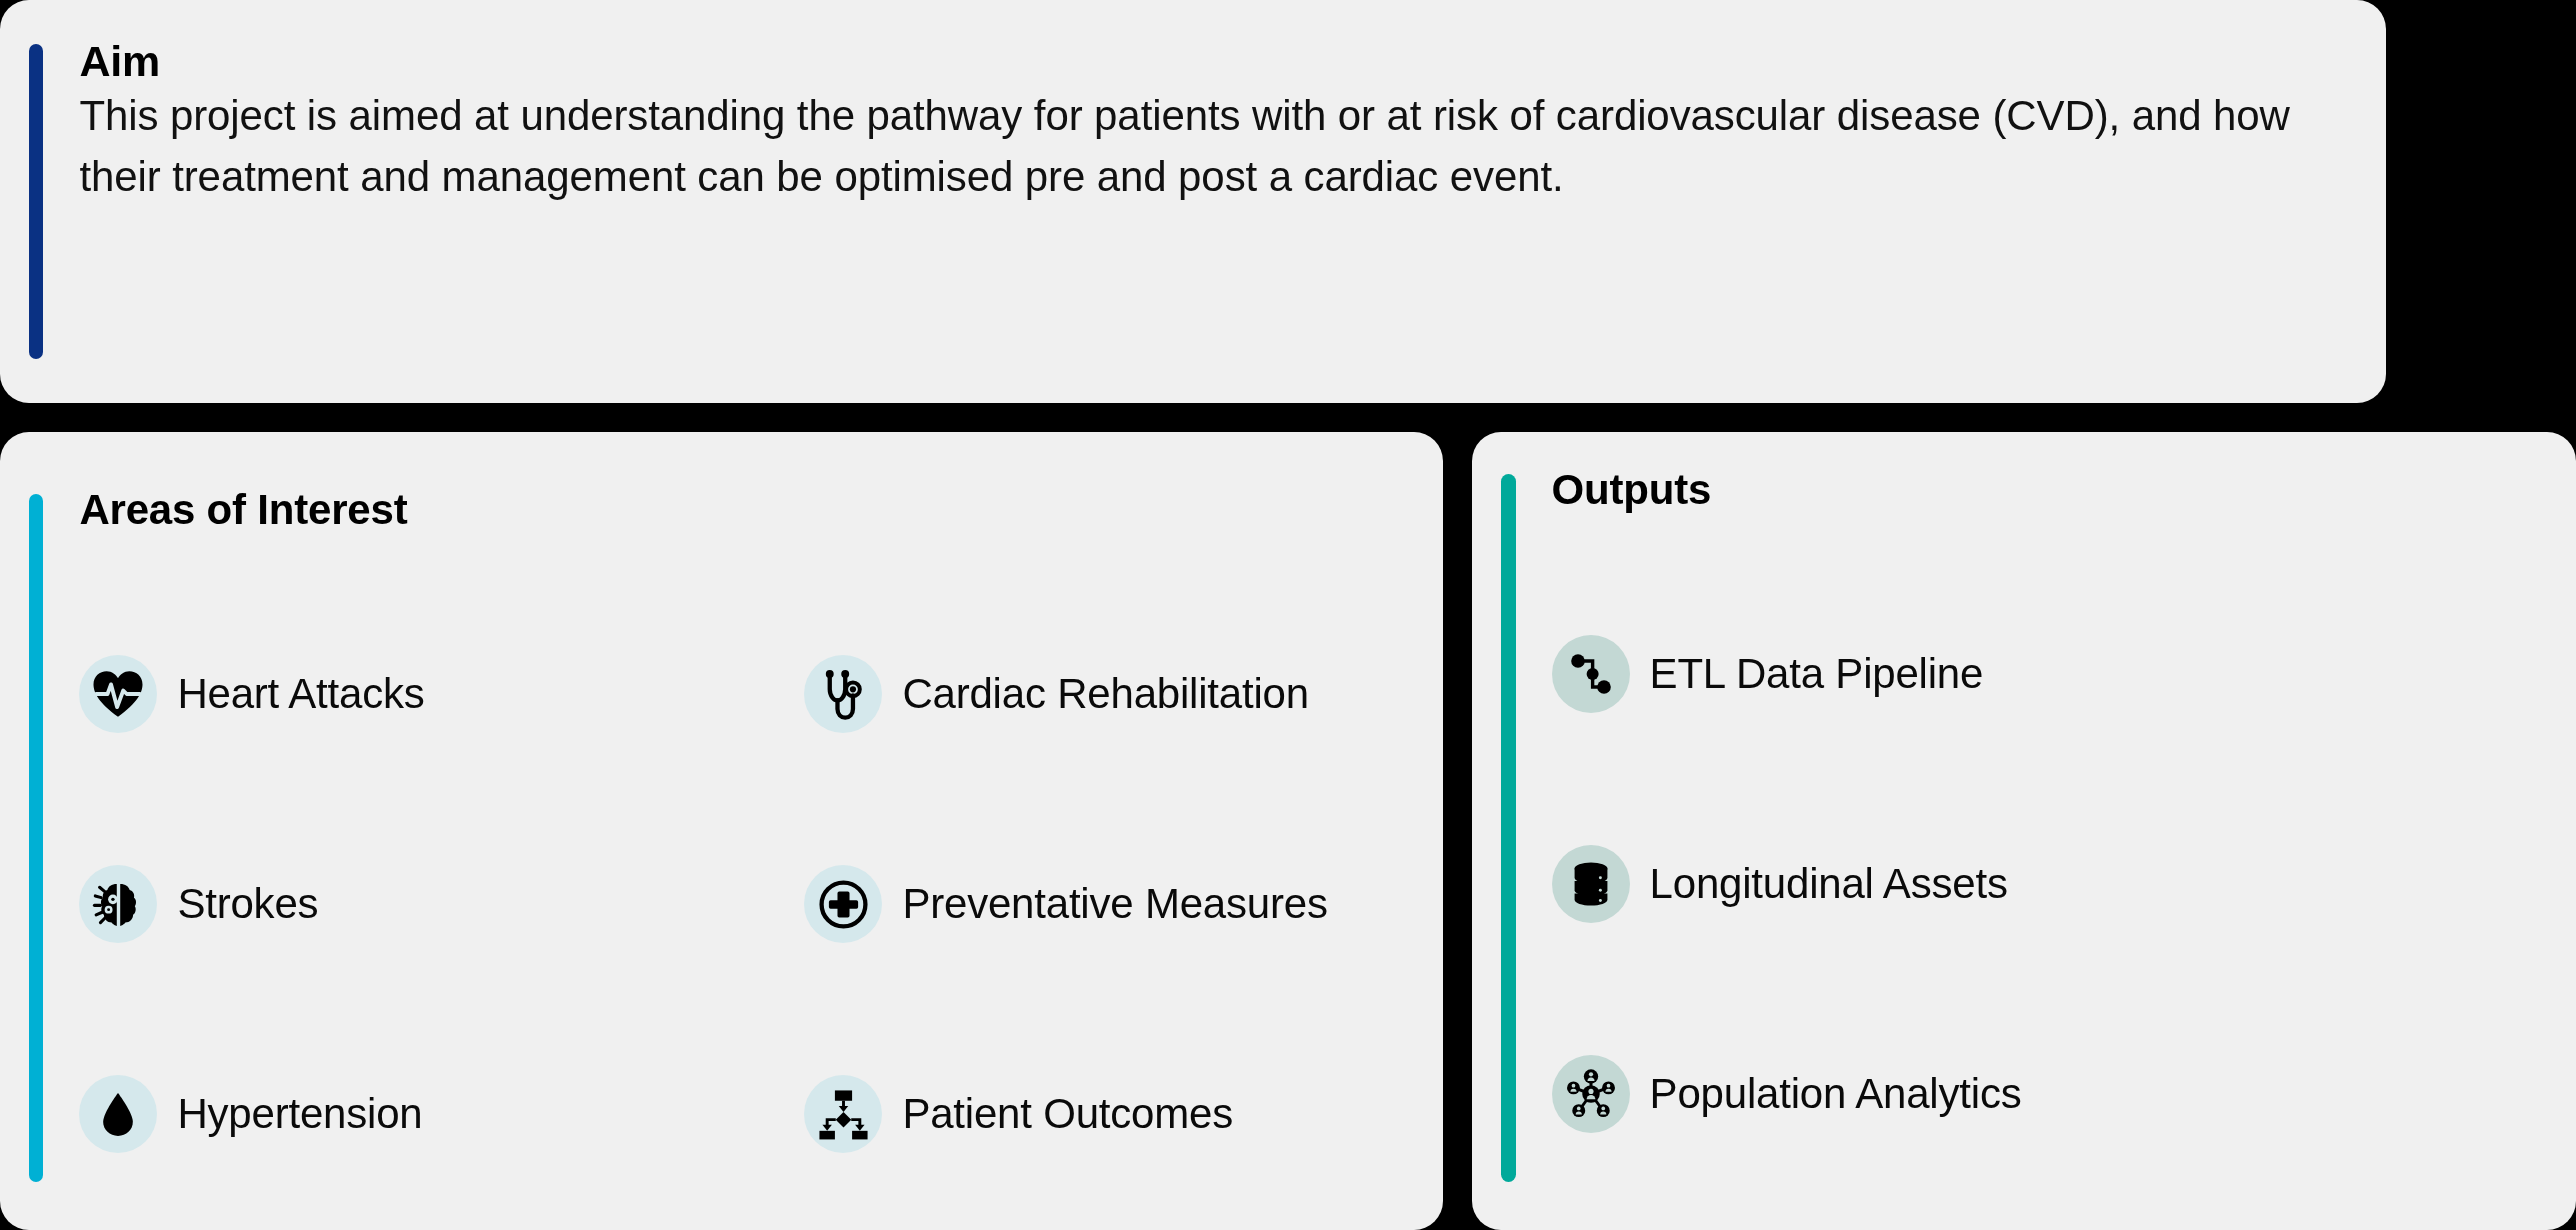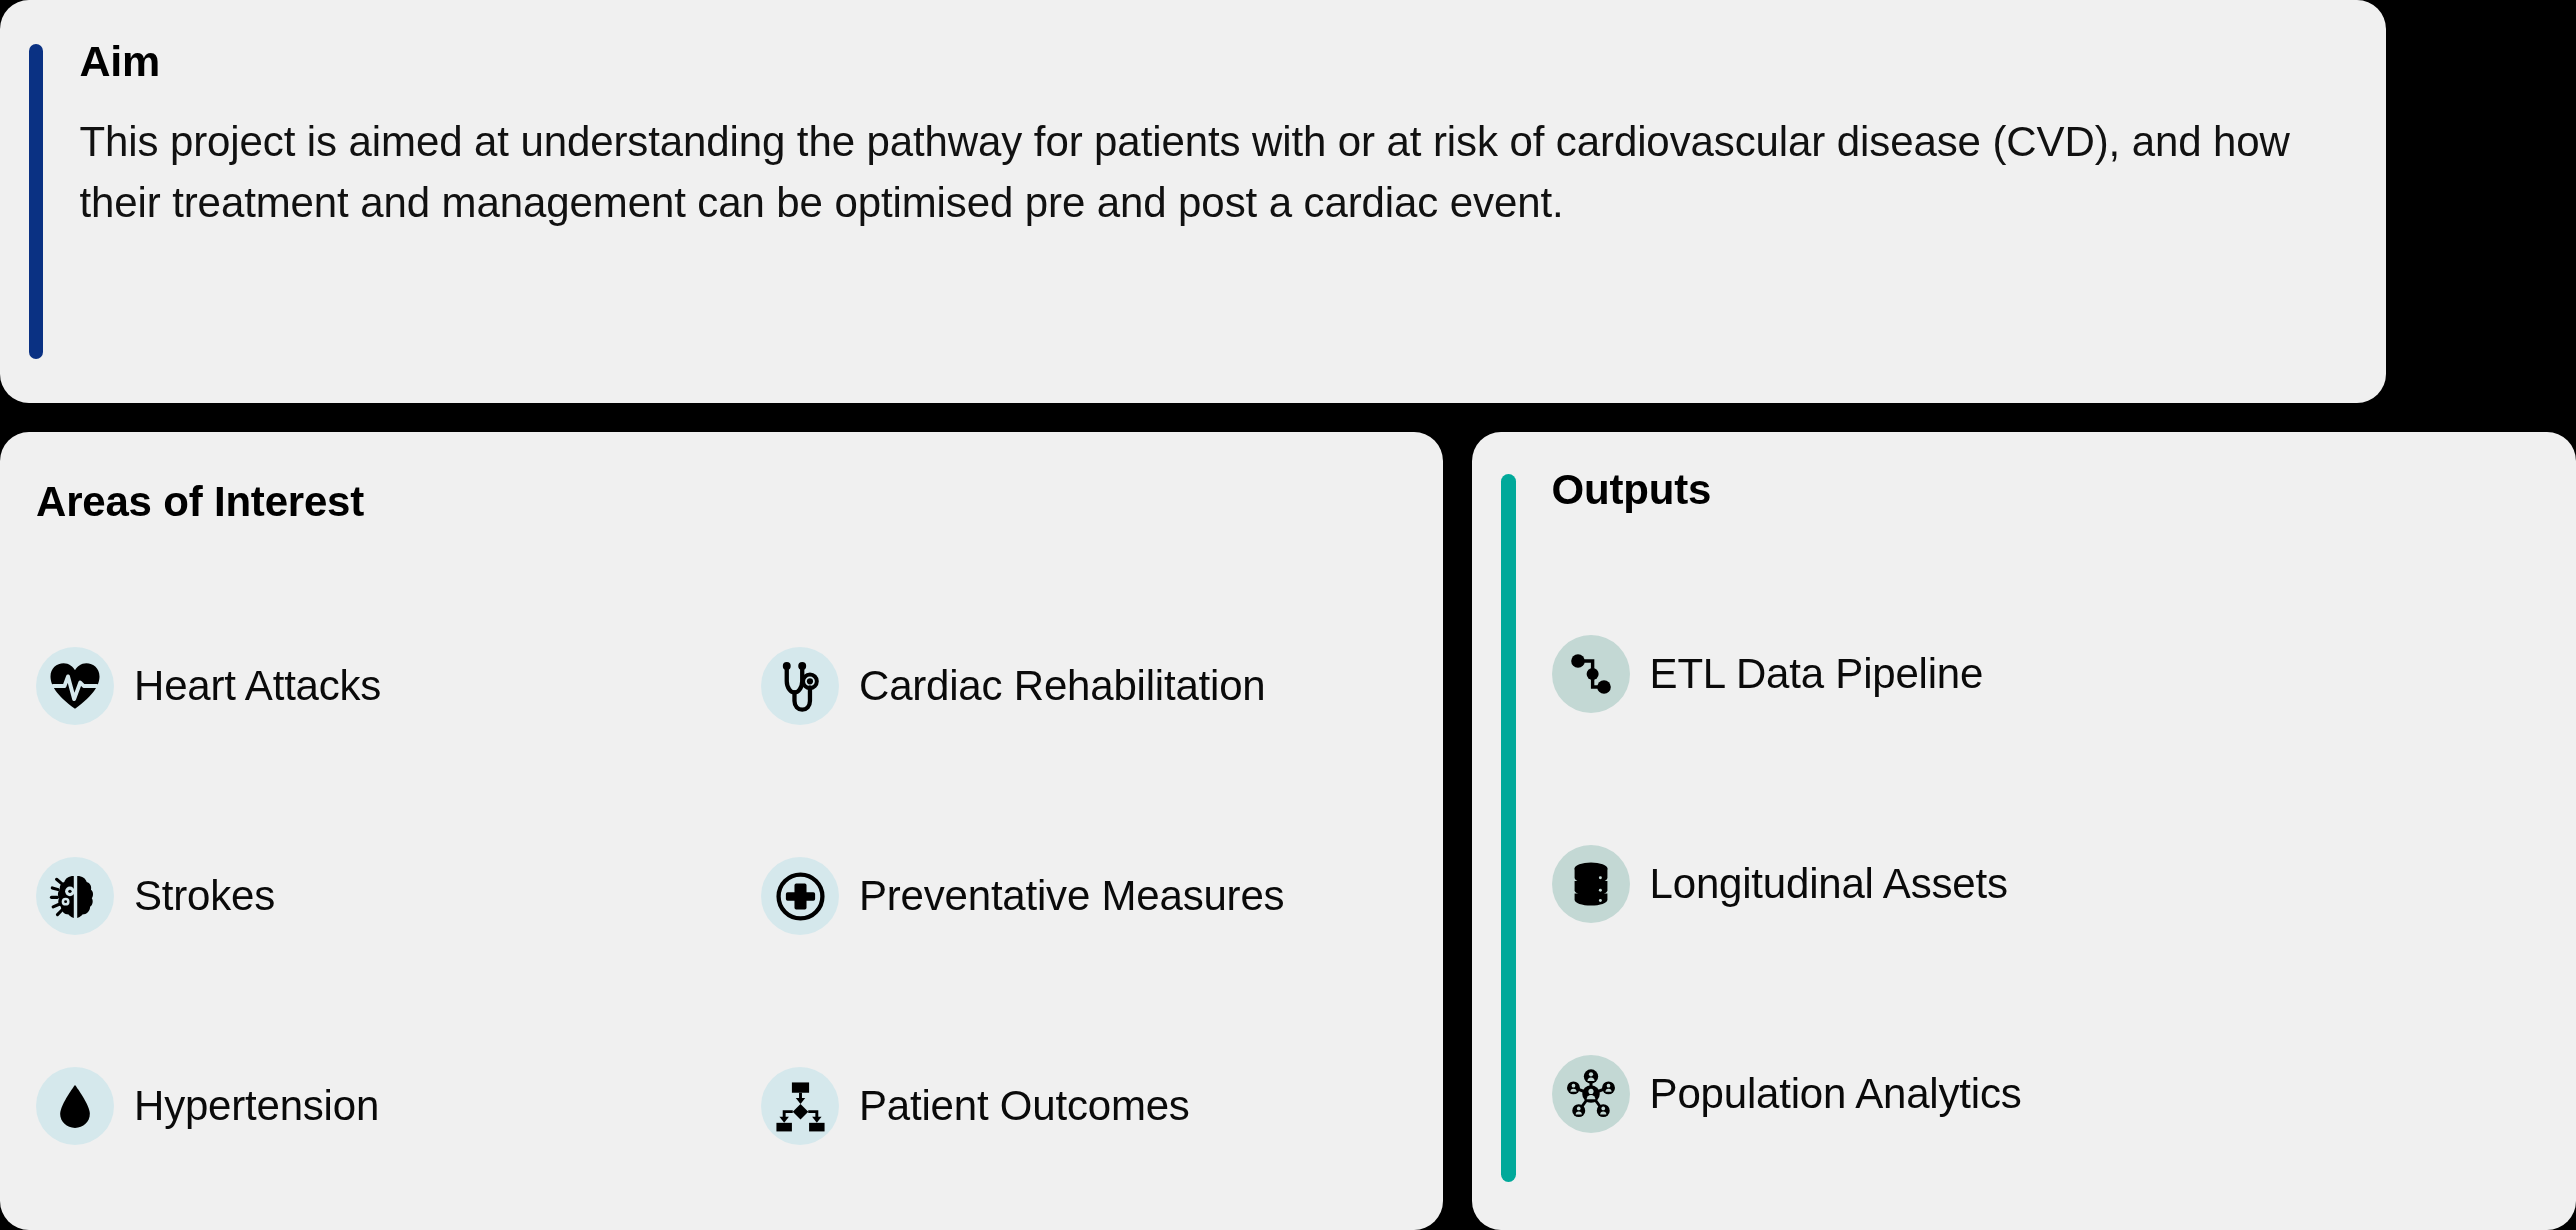--- a/index.html
+++ b/index.html
@@ -63,37 +63,35 @@
     color: #000000;
     line-height: 1.1;
     letter-spacing: -0.2px;
   }
 
   .aim-text {
     font-size: 42px;
     font-weight: 400;
     color: #111111;
     line-height: 1.45;
-    margin-top: 26px;
     max-width: 2390px;
     letter-spacing: -0.1px;
   }
 
   
   .bottom-row {
     display: flex;
     flex-direction: row;
     gap: 29px;
     height: 798px;
   }
 
   .card-areas {
     width: 1454px;
-    padding: 28px 29px 34px 0;
-    flex-direction: column;
+    padding: 56px 29px 34px 0;
   }
 
   .card-outputs {
     width: 1112px;
     padding: 36px 29px 34px 0;
   }
 
   .accent-areas {
     background: #00b0d4;
     margin-left: 29px;

